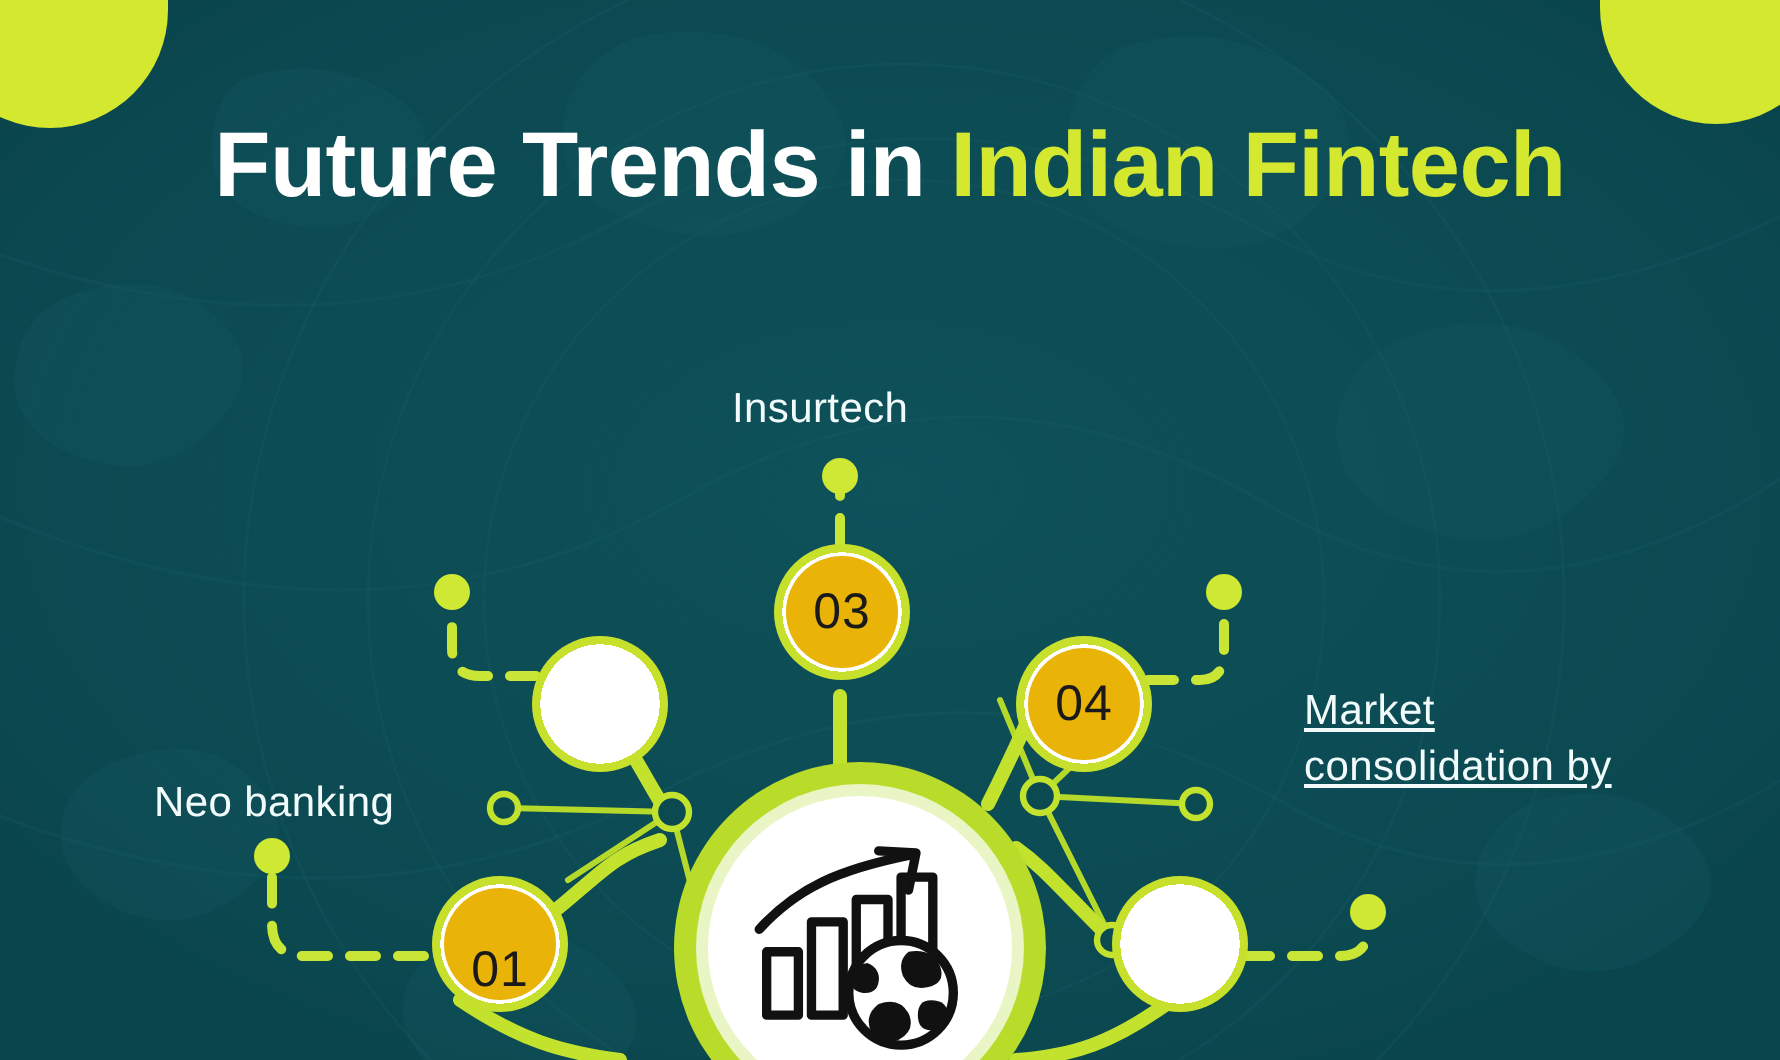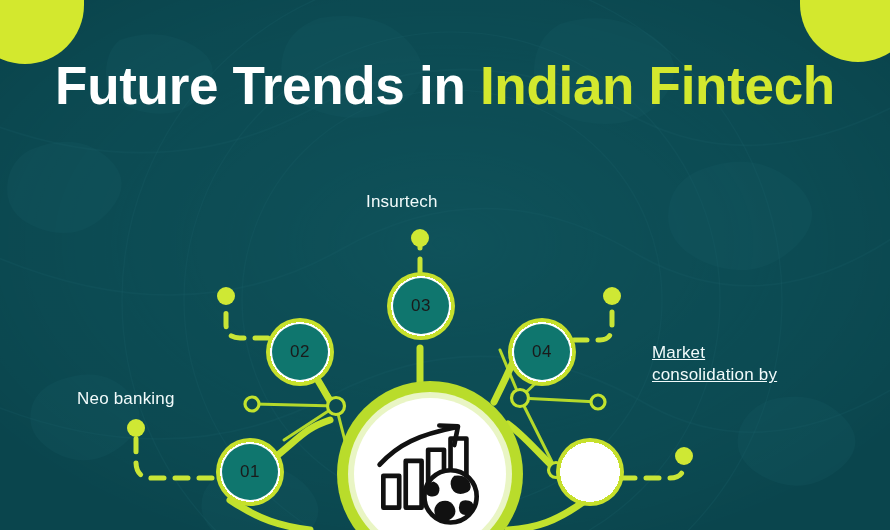--- a/index.html
+++ b/index.html
@@ -41,44 +41,44 @@
     border-radius:0 0 60px 60px;
   }
 
   
   .title-wrap {
     position:absolute; left:0; top:57px; width:890px;
     text-align:center;
     z-index:8;
   }
   .title {
-    font-size:53px;
+    font-size:46px;
     font-weight:bold;
     letter-spacing:-0.3px;
     line-height:1.1;
     white-space:nowrap;
   }
   .title .t-white { color:#ffffff; }
   .title .t-lime  { color:#d3e82e; }
 
   
   #diagram {
     position:absolute; left:0; top:0;
     width:890px; height:530px;
     z-index:4;
   }
 
   
   .node {
     position:absolute;
     border-radius:50%;
-    background:#0f766e;
+    background:#eab308;
     display:flex; align-items:center; justify-content:center;
     color:#1a1a1a;
-    font-size:17px;
+    font-size:25px;
     font-weight:400;
     letter-spacing:0.5px;
     z-index:6;
   }
   .node-ring {
     position:absolute;
     border-radius:50%;
     z-index:5;
     background:
       radial-gradient(circle at 50% 50%, #ffffff 0 62%, #c6e02c 62% 100%);
@@ -110,21 +110,21 @@
     background:#ffffff;
     z-index:6;
     display:flex; align-items:center; justify-content:center;
   }
   .center-icon { width:112px; height:112px; }
 
   
   .label {
     position:absolute;
     color:#f2fbfb;
-    font-size:17px;
+    font-size:21px;
     font-weight:400;
     letter-spacing:.2px;
     line-height:1.32;
     z-index:7;
     white-space:nowrap;
   }
   .label.multi { white-space:normal; width:232px;text-decoration:underline; }
 </style>
 </head>
 <body>
@@ -250,28 +250,25 @@
           <path d="M64 68 q7 3 6 10 q-1 7 -9 6 q-6 -1 -7 -8 q0 -6 10 -8z"></path>
           <path d="M86 62 q13 -2 17 8 q3 9 -7 11 q-9 2 -13 -6 q-3 -8 3 -13z"></path>
           <path d="M70 90 q11 -4 16 5 q4 9 -5 14 q-10 5 -15 -4 q-4 -9 4 -15z"></path>
           <path d="M98 88 q9 0 9 8 q0 8 -9 8 q-7 0 -7 -8 q0 -8 7 -8z"></path>
         </g>
       </g>
     </svg>
   </div>
 
   <div class="node-ring" style="left:216px; top:438px; width:68px; height:68px;"></div>
-  <div class="node" style="left:222px; top:444px; width:56px; height:56px;">
+  <div class="node" style="left:222px; top:444px; width:56px; height:56px;align-items:flex-end;">
     <span>01</span>
   </div>
 
   <div class="node-ring" style="left:266px; top:318px; width:68px; height:68px;"></div>
-  <div class="node" style="left:272px; top:324px; width:56px; height:56px;">
-    <span>02</span>
-  </div>
 
   <div class="node-ring" style="left:387px; top:272px; width:68px; height:68px;"></div>
   <div class="node" style="left:393px; top:278px; width:56px; height:56px;">
     <span>03</span>
   </div>
 
   <div class="node-ring" style="left:508px; top:318px; width:68px; height:68px;"></div>
   <div class="node" style="left:514px; top:324px; width:56px; height:56px;">
     <span>04</span>
   </div>

